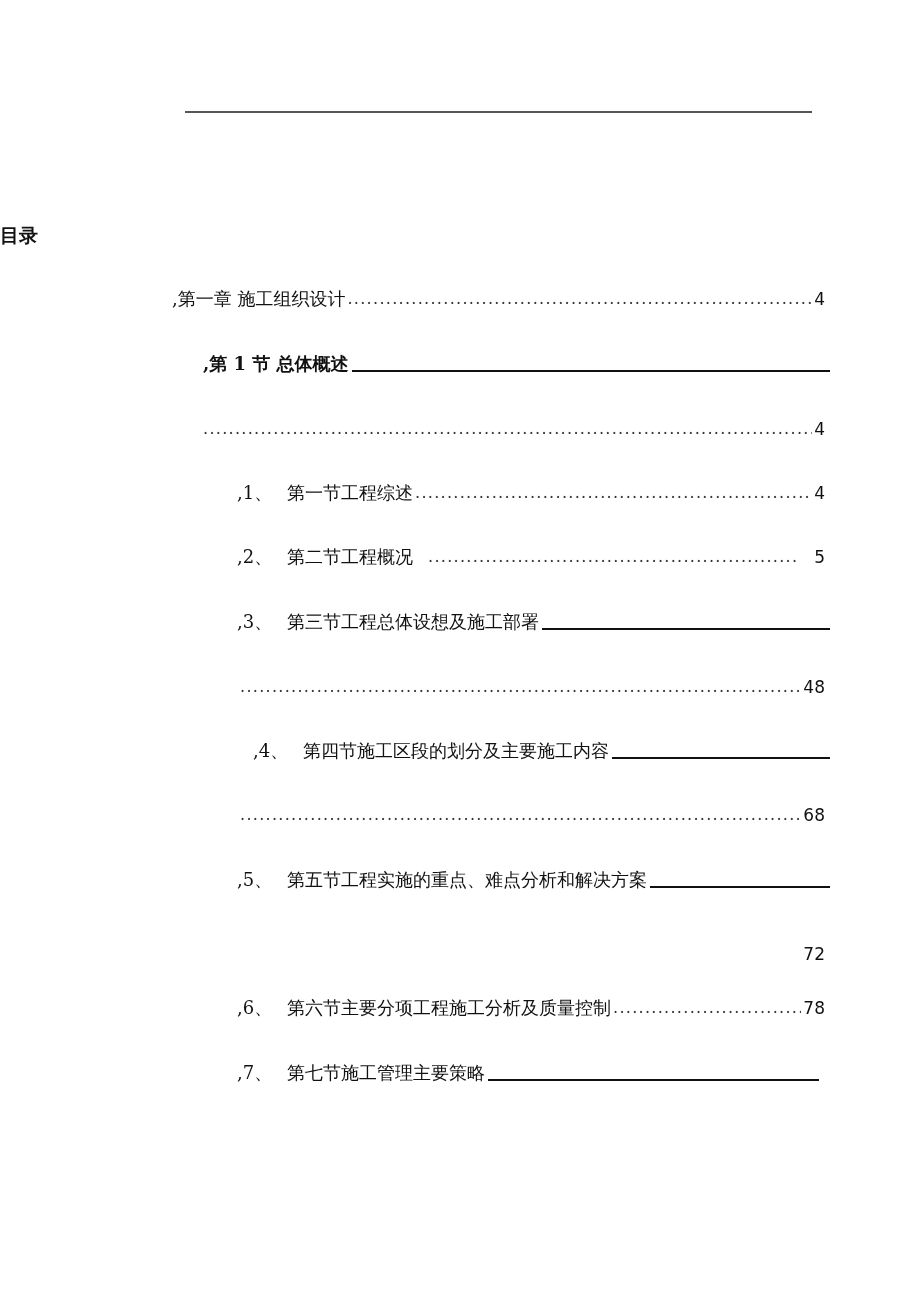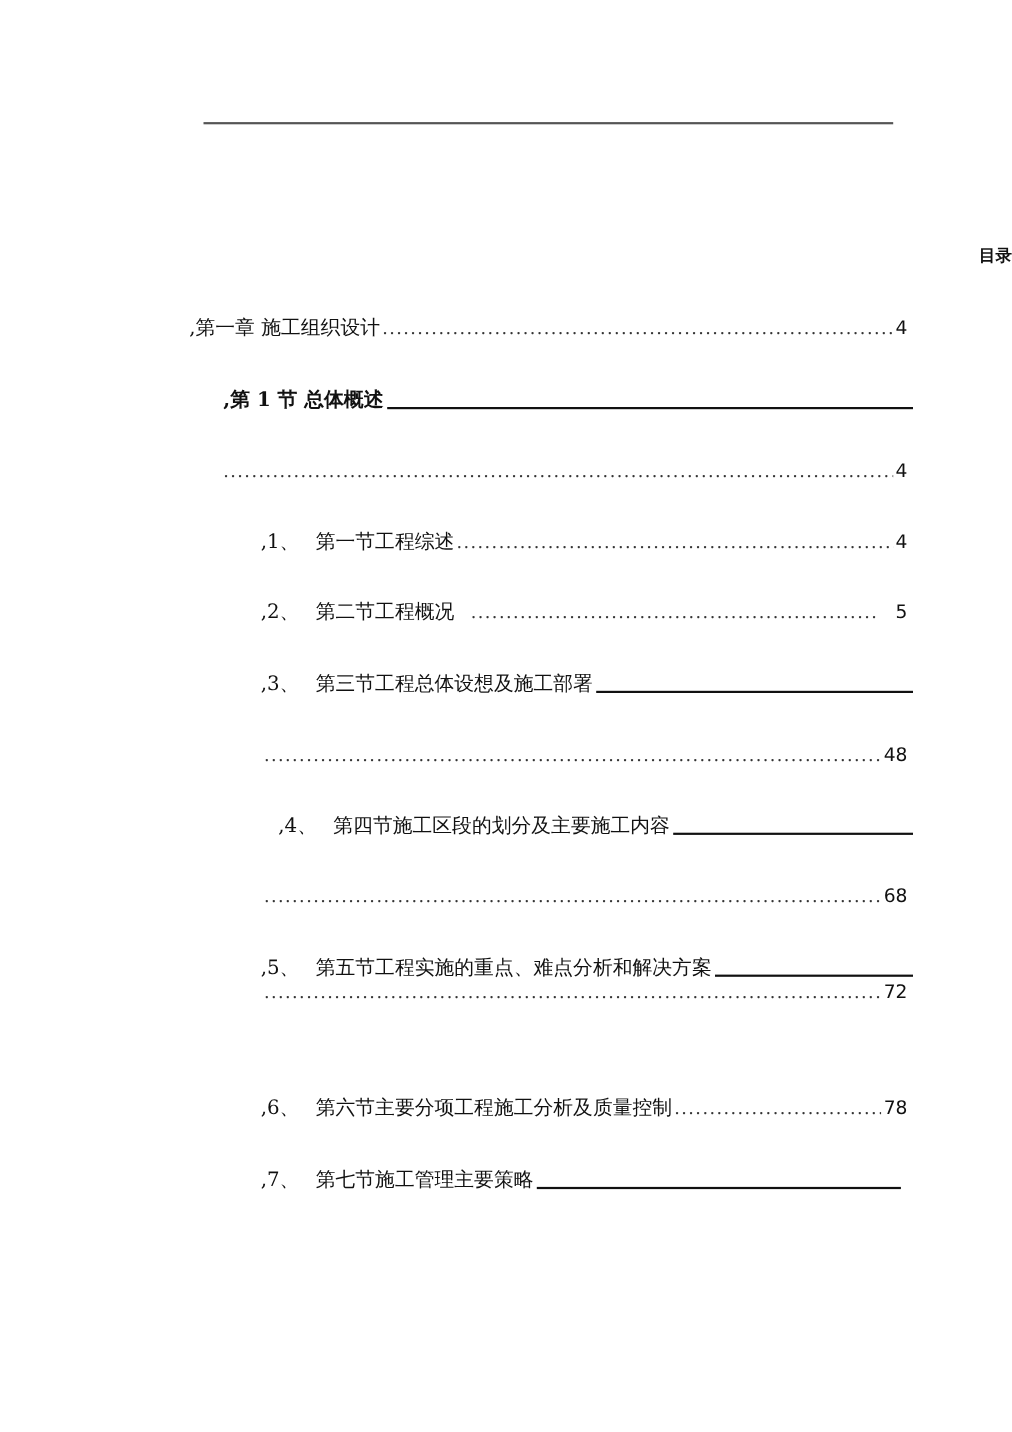--- a/index.html
+++ b/index.html
@@ -1,20 +1,20 @@
 <!DOCTYPE html>
 <html><head>
   <meta charset="utf-8">
   <style>
     html, body { margin: 0; padding: 0; background: #ffffff; }
     body { width: 920px; height: 1302px; position: relative; overflow: hidden;
       font-family: "DejaVu Serif", "Liberation Serif", serif; color: #111; }
     .header-rule { position: absolute; left: 185px; top: 111px; width: 627px; height: 2px; background: #555; }
-    .toc-title { position: absolute; left: 0; width: 100%; top: 223px; text-align: right;
-      font-family: "DejaVu Sans", sans-serif; font-size: 15px; font-weight: bold; }
+    .toc-title { position: absolute; left: 0; width: 100%; top: 223px; text-align: left;
+      font-family: "DejaVu Sans", sans-serif; font-size: 19px; font-weight: bold; }
     .row { position: absolute; display: flex; align-items: flex-end; font-size: 18px; line-height: 22px; white-space: nowrap; }
     .row .label { flex: 0 0 auto; }
     .row .num { flex: 0 0 auto; font-family: "DejaVu Sans", sans-serif; font-size: 17px; }
     .leader-dots { flex: 1 1 auto; overflow: hidden; margin: 0 2px; height: 22px; position: relative; }
     .leader-dots::before { content: "................................................................................................................................................................................................................................................"; position: absolute; left: 0; bottom: 0; letter-spacing: 1.3px; font-size: 16px; color: #333; }
     .leader-line { flex: 1 1 auto; border-bottom: 2px solid #111; margin-bottom: 3px; margin-left: 3px; }
     .prefix { display: inline-block; width: 50px; }
   </style>
 </head>
 <body>
@@ -64,21 +64,21 @@
 </div>
 <div class="row" style="left:240px; right:95px; top:804px;">
   <span class="leader-dots" style="margin-left:0"></span>
   <span class="num">68</span>
 </div>
 
 <div class="row" style="left:237px; right:90px; top:869px;">
   <span class="label"><span class="prefix">,5、</span><span>第五节工程实施的重点、难点分析和解决方案</span></span>
   <span class="leader-line"></span>
 </div>
-<div class="row" style="left:240px; right:95px; top:891px;">
+<div class="row" style="left:240px; right:95px; top:921px;flex-direction:column;">
   <span class="leader-dots" style="margin-left:0"></span>
   <span class="num">72</span>
 </div>
 
 <div class="row" style="left:237px; right:95px; top:997px;">
   <span class="label"><span class="prefix">,6、</span><span>第六节主要分项工程施工分析及质量控制</span></span>
   <span class="leader-dots"></span>
   <span class="num">78</span>
 </div>
 

